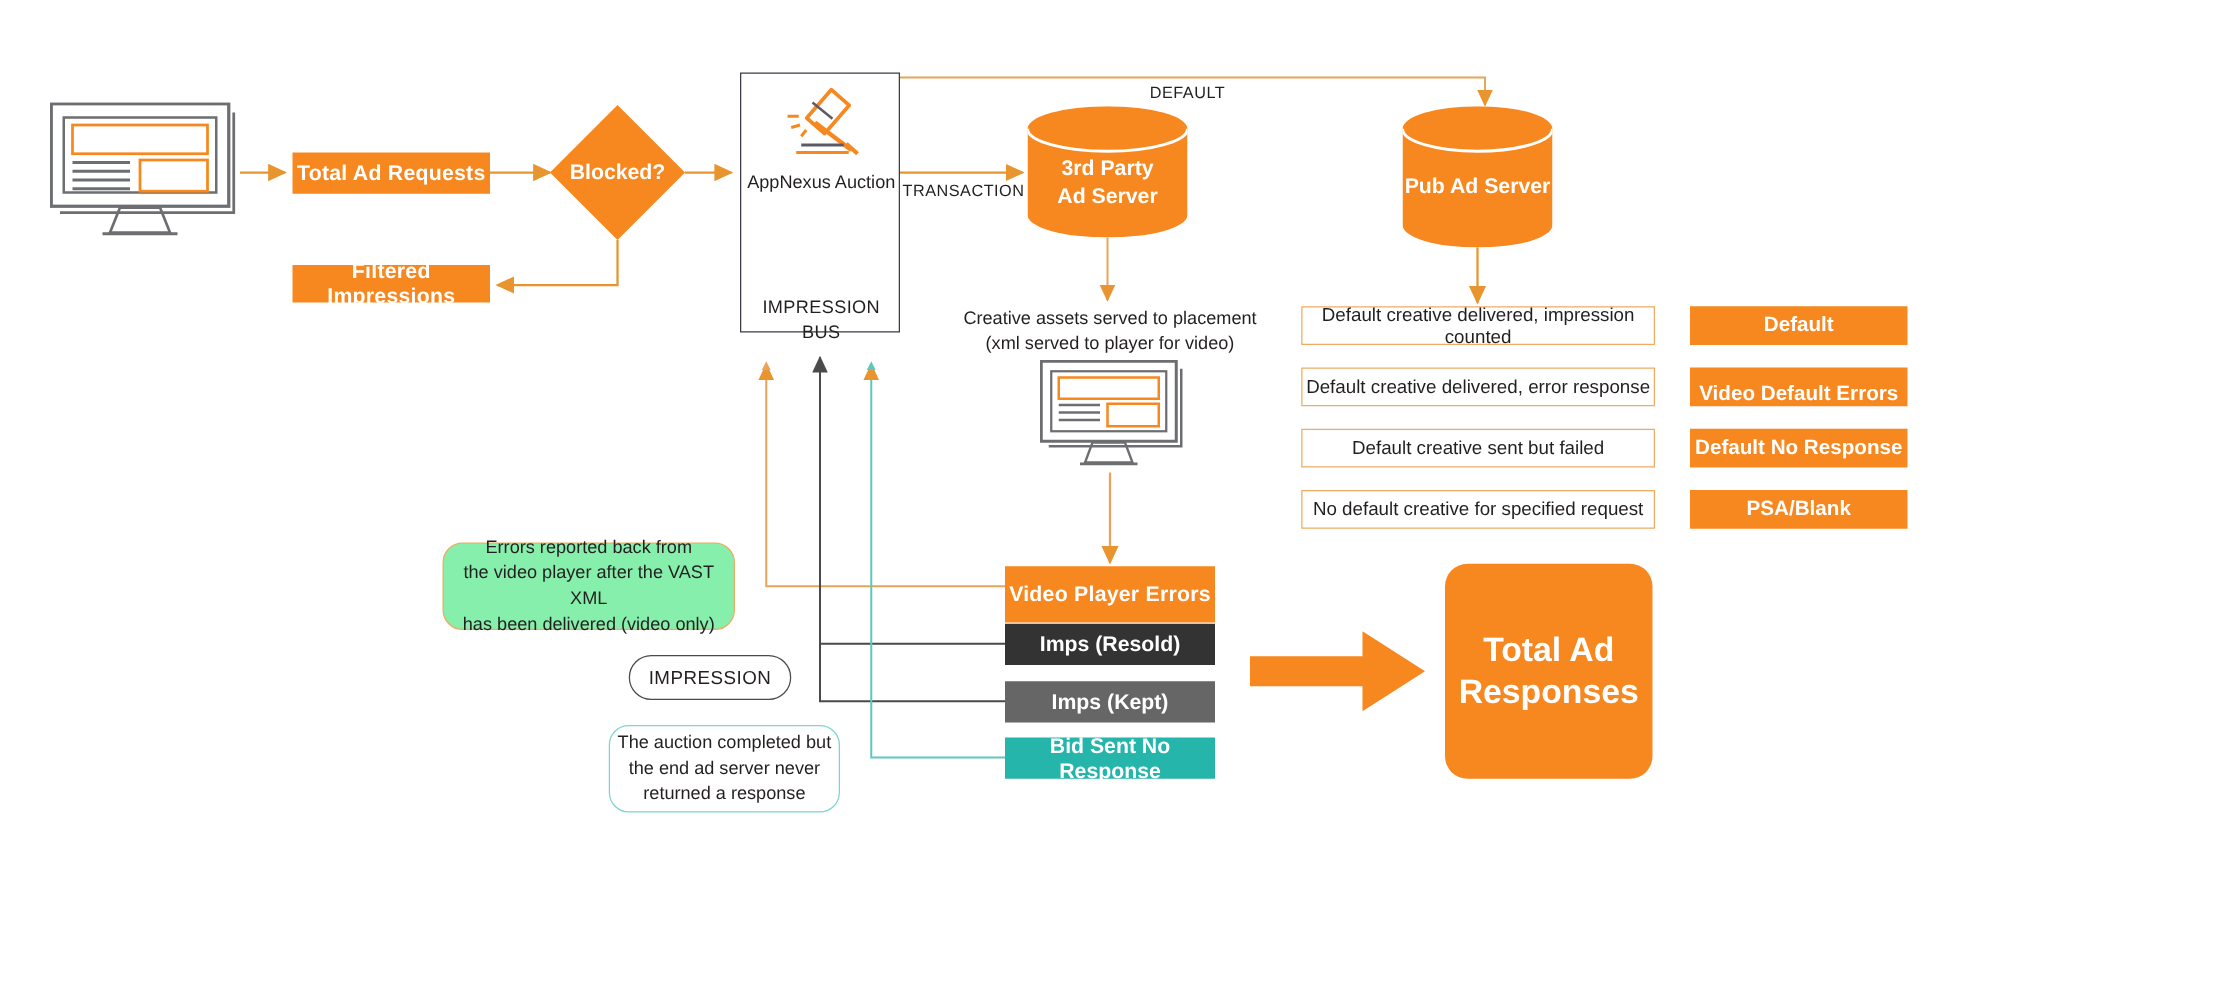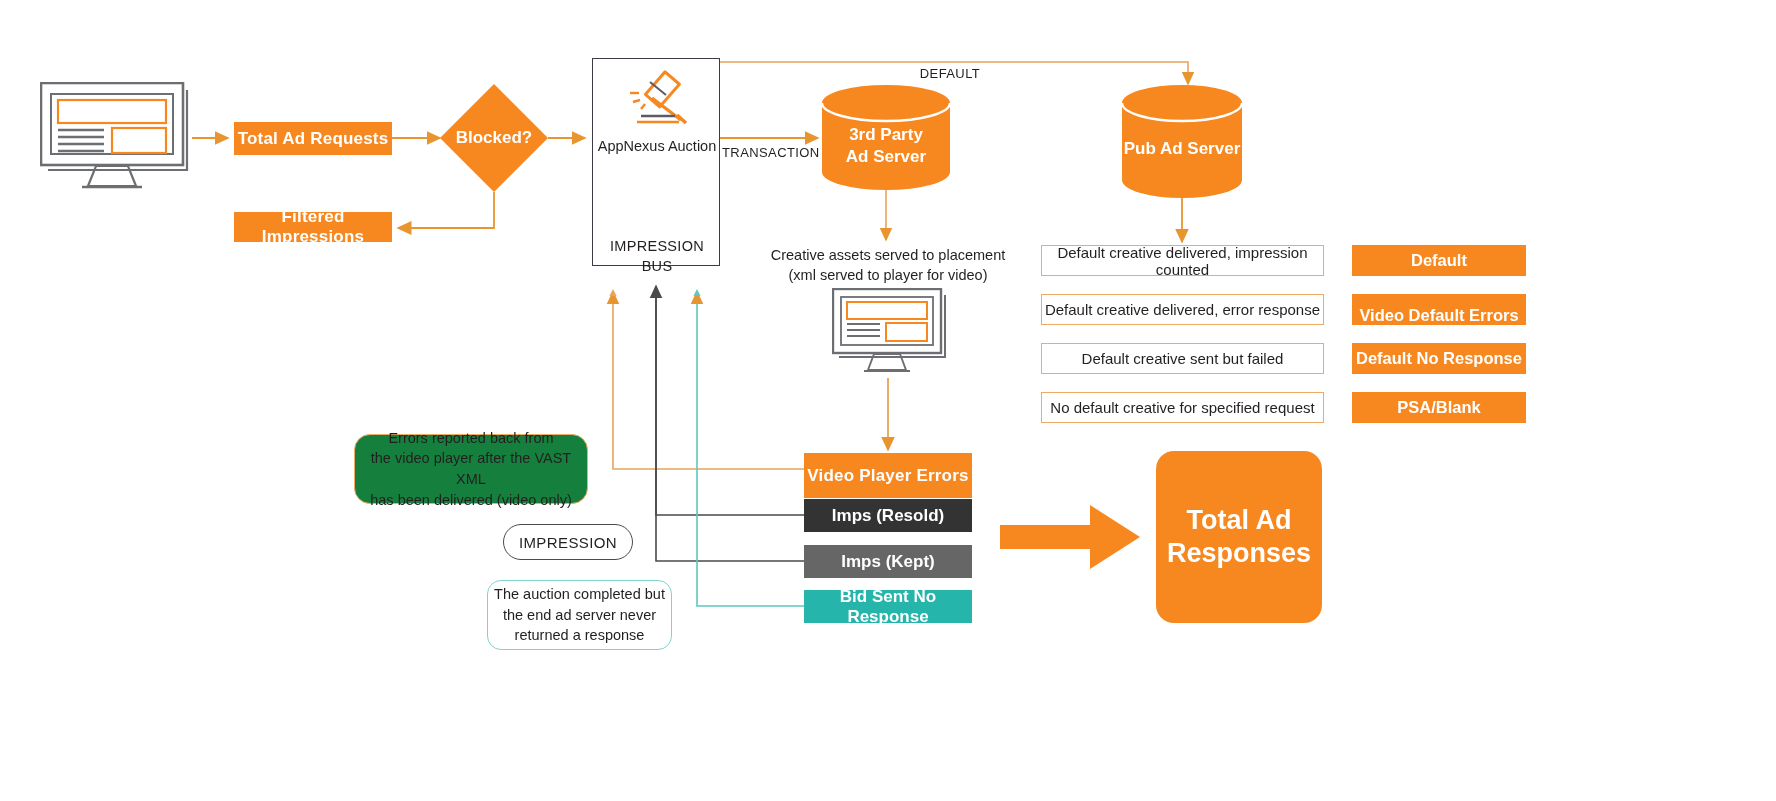--- a/index.html
+++ b/index.html
@@ -11,21 +11,21 @@
         justify-content:center;text-align:center;}
   .orangebox{background:#f7881f;color:#ffffff;font-weight:bold;font-size:17px;letter-spacing:.2px;}
   .legendbox{background:#f7881f;color:#ffffff;font-weight:bold;font-size:16.5px;}
   .outlinebox{background:#ffffff;border:1.5px solid #eeab61;color:#231f20;font-size:15px;}
   .darkbar{background:#333333;color:#ffffff;font-weight:bold;font-size:17px;}
   .graybar{background:#666666;color:#ffffff;font-weight:bold;font-size:17px;}
   .tealbar{background:#26b5ab;color:#ffffff;font-weight:bold;font-size:17px;}
   .plain{font-size:14.5px;color:#231f20;line-height:1.35;}
   .plainsm{font-size:13px;color:#231f20;letter-spacing:.4px;}
   .busbox{background:#ffffff;border:1.5px solid #3b3b47;}
-  .callout{background:#15803d;border:1.5px solid #eeab61;border-radius:16px;
+  .callout{background:#86efac;border:1.5px solid #eeab61;border-radius:16px;
            font-size:14.5px;line-height:1.42;color:#231f20;}
   .callout-teal{background:#ffffff;border:1.5px solid #7fd4ce;border-radius:16px;
            font-size:14.5px;line-height:1.42;color:#231f20;}
   .pill{background:#ffffff;border:1.5px solid #4a4a4a;border-radius:22px;
         font-size:15px;letter-spacing:.4px;color:#231f20;}
   .totalbox{background:#f7881f;color:#ffffff;border-radius:18px;font-weight:bold;
             font-size:27px;line-height:1.22;}
   .diamond{position:absolute;}
   .diamond .dlabel{position:absolute;inset:0;display:flex;align-items:center;
                    justify-content:center;color:#fff;font-weight:bold;font-size:17px;}
@@ -219,21 +219,21 @@
   <div class="node callout" style="left:354px;top:434px;width:234px;height:70px;flex-direction:column;">
     <div>Errors reported back from</div>
     <div>the video player after the VAST XML</div>
     <div>has been delivered (video only)</div>
   </div>
 
   <div class="node pill" style="left:503px;top:524px;width:130px;height:36px;">
     <span>IMPRESSION</span>
   </div>
 
-  <div class="node callout-teal" style="left:487px;top:580px;width:185px;height:70px;flex-direction:column;border-radius:14px;">
+  <div class="node callout-teal" style="left:487px;top:580px;width:185px;height:70px;flex-direction:column;">
     <div>The auction completed but</div>
     <div>the end ad server never</div>
     <div>returned a response</div>
   </div>
 
   <div class="node orangebox" style="left:804px;top:453px;width:168px;height:45px;">
     <span>Video Player Errors</span>
   </div>
   <div class="node darkbar" style="left:804px;top:499px;width:168px;height:33px;">
     <span>Imps (Resold)</span>

